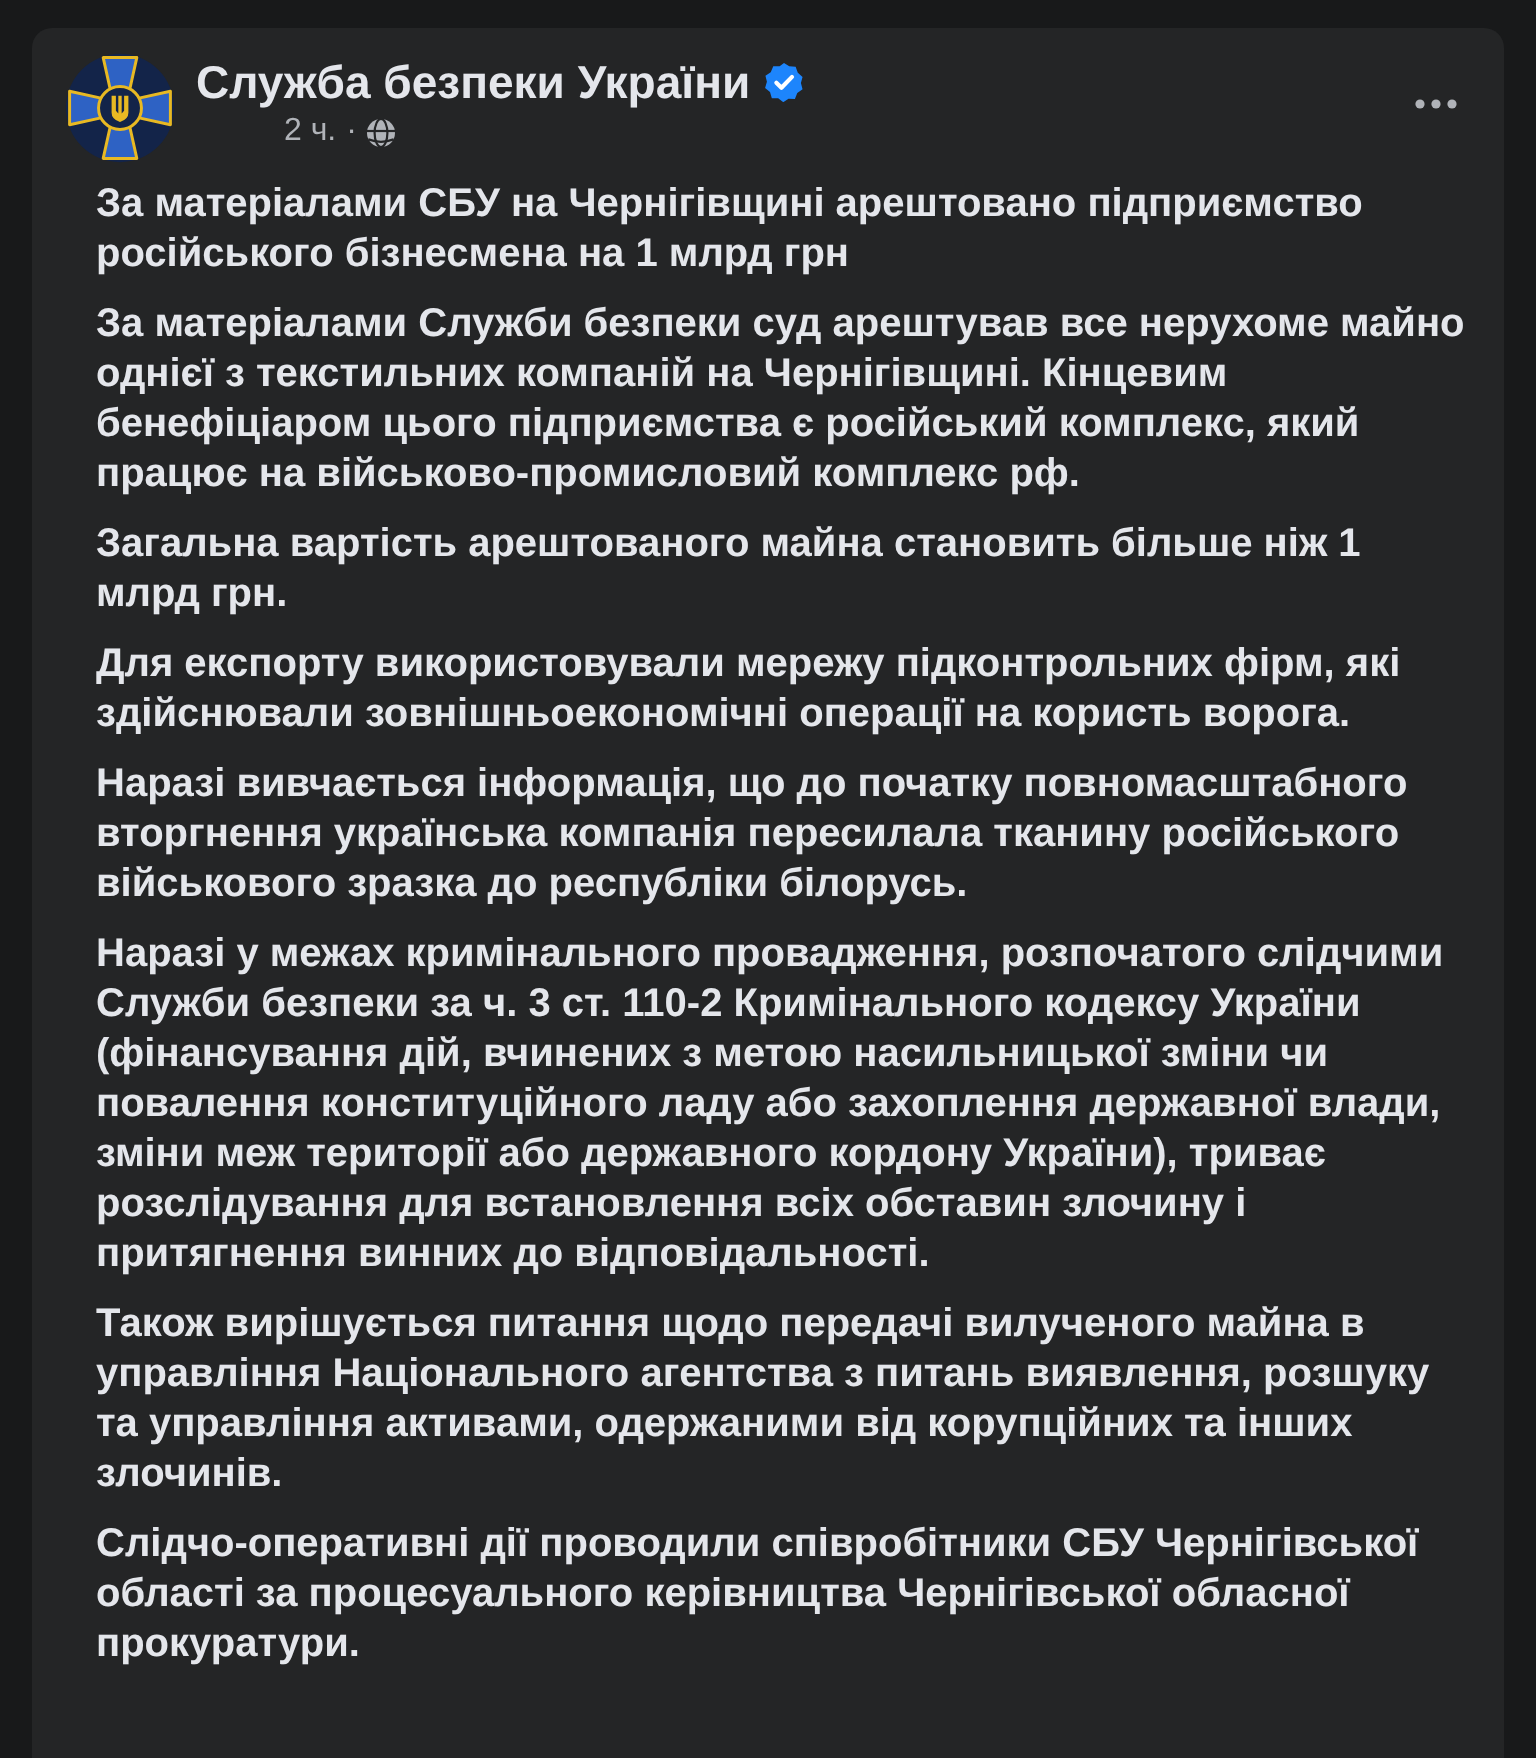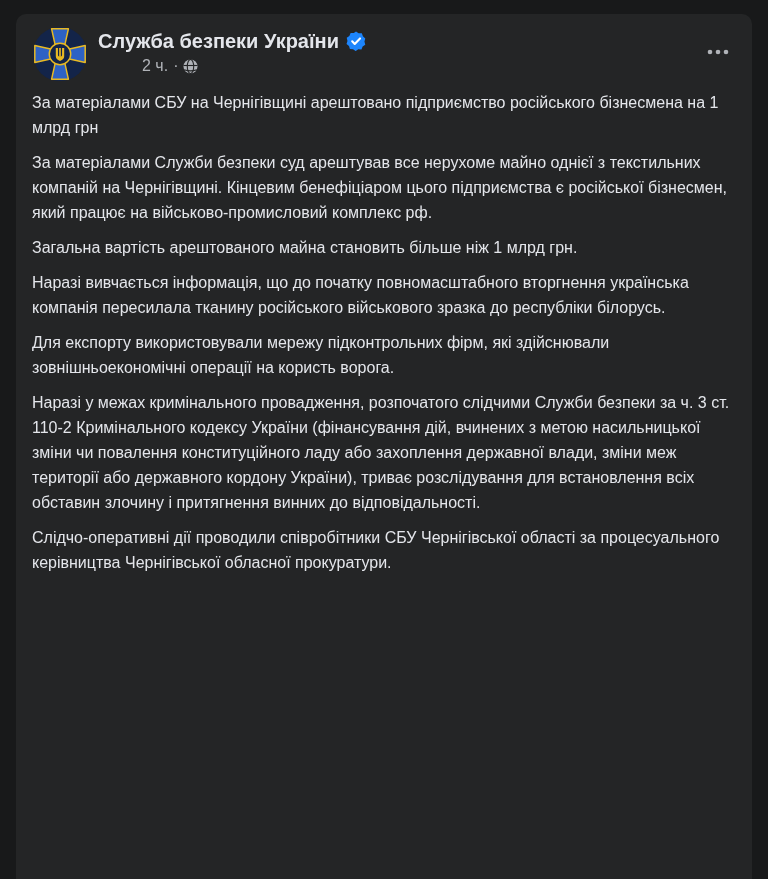--- a/index.html
+++ b/index.html
@@ -36,21 +36,21 @@
     overflow:hidden;
   }
   .avatar svg{display:block;width:56px;height:56px;}
   .header-text{
     margin-left:10px;flex:1 1 auto;min-width:0;
     padding-top:3px;
   }
   .name-row{display:flex;align-items:center;gap:7px;}
   .page-name{
     color:var(--text-primary);
-    font-size:20px;font-weight:700;line-height:24px;
+    font-size:23px;font-weight:700;line-height:24px;
     cursor:pointer;
   }
   .badge{display:inline-flex;align-items:center;}
   .badge svg{display:block;}
   .meta-row{
     display:flex;align-items:center;gap:5px;
     margin-top:3px;
     color:var(--text-secondary);
     font-size:16px;line-height:20px;margin-left:44px;
   }
@@ -59,24 +59,24 @@
   .more-btn{
     margin-left:auto;
     width:36px;height:36px;border-radius:50%;
     display:flex;align-items:center;justify-content:center;
     cursor:pointer;margin-top:8px;
   }
   .post-body{
     padding:4px 16px 18px 16px;
   }
   .post-body p{
-    margin:0 0 10px 0;
+    margin:0 0 10px 16px;
     color:var(--text-primary);
-    font-size:16px;line-height:25px;
-    font-weight:400;
+    font-size:20px;line-height:25px;
+    font-weight:700;
     white-space:pre-wrap;
   }
   .post-body p:last-child{margin-bottom:0;}
 </style>
 </head>
 <body>
 
 <div class="card">
 
   <div class="header">
@@ -129,21 +129,22 @@
           <circle cx="0" cy="0" r="2.3"></circle>
           <circle cx="8" cy="0" r="2.3"></circle>
         </g>
       </svg>
     </div>
 
   </div>
 
   <div class="post-body">
     <p>За матеріалами СБУ на Чернігівщині арештовано підприємство російського бізнесмена на 1 млрд грн</p>
-    <p>За матеріалами Служби безпеки суд арештував все нерухоме майно однієї з текстильних компаній на Чернігівщині. Кінцевим бенефіціаром цього підприємства є російської бізнесмен, який працює на військово-промисловий комплекс рф.</p>
+    <p>За матеріалами Служби безпеки суд арештував все нерухоме майно однієї з текстильних компаній на Чернігівщині. Кінцевим бенефіціаром цього підприємства є російський комплекс, який працює на військово-промисловий комплекс рф.</p>
     <p>Загальна вартість арештованого майна становить більше ніж 1 млрд грн.</p>
+    <p>Для експорту використовували мережу підконтрольних фірм, які здійснювали зовнішньоекономічні операції на користь ворога.</p>
     <p>Наразі вивчається інформація, що до початку повномасштабного вторгнення українська компанія пересилала тканину російського військового зразка до республіки білорусь.</p>
-    <p>Для експорту використовували мережу підконтрольних фірм, які здійснювали зовнішньоекономічні операції на користь ворога.</p>
     <p>Наразі у межах кримінального провадження, розпочатого слідчими Служби безпеки за ч. 3 ст. 110-2 Кримінального кодексу України (фінансування дій, вчинених з метою насильницької зміни чи повалення конституційного ладу або захоплення державної влади, зміни меж території або державного кордону України), триває розслідування для встановлення всіх обставин злочину і притягнення винних до відповідальності.</p>
+    <p>Також вирішується питання щодо передачі вилученого майна в управління Національного агентства з питань виявлення, розшуку та управління активами, одержаними від корупційних та інших злочинів.</p>
     <p>Слідчо-оперативні дії проводили співробітники СБУ Чернігівської області за процесуального керівництва Чернігівської обласної прокуратури.</p>
   </div>
 
 </div>
 
 </body></html>

